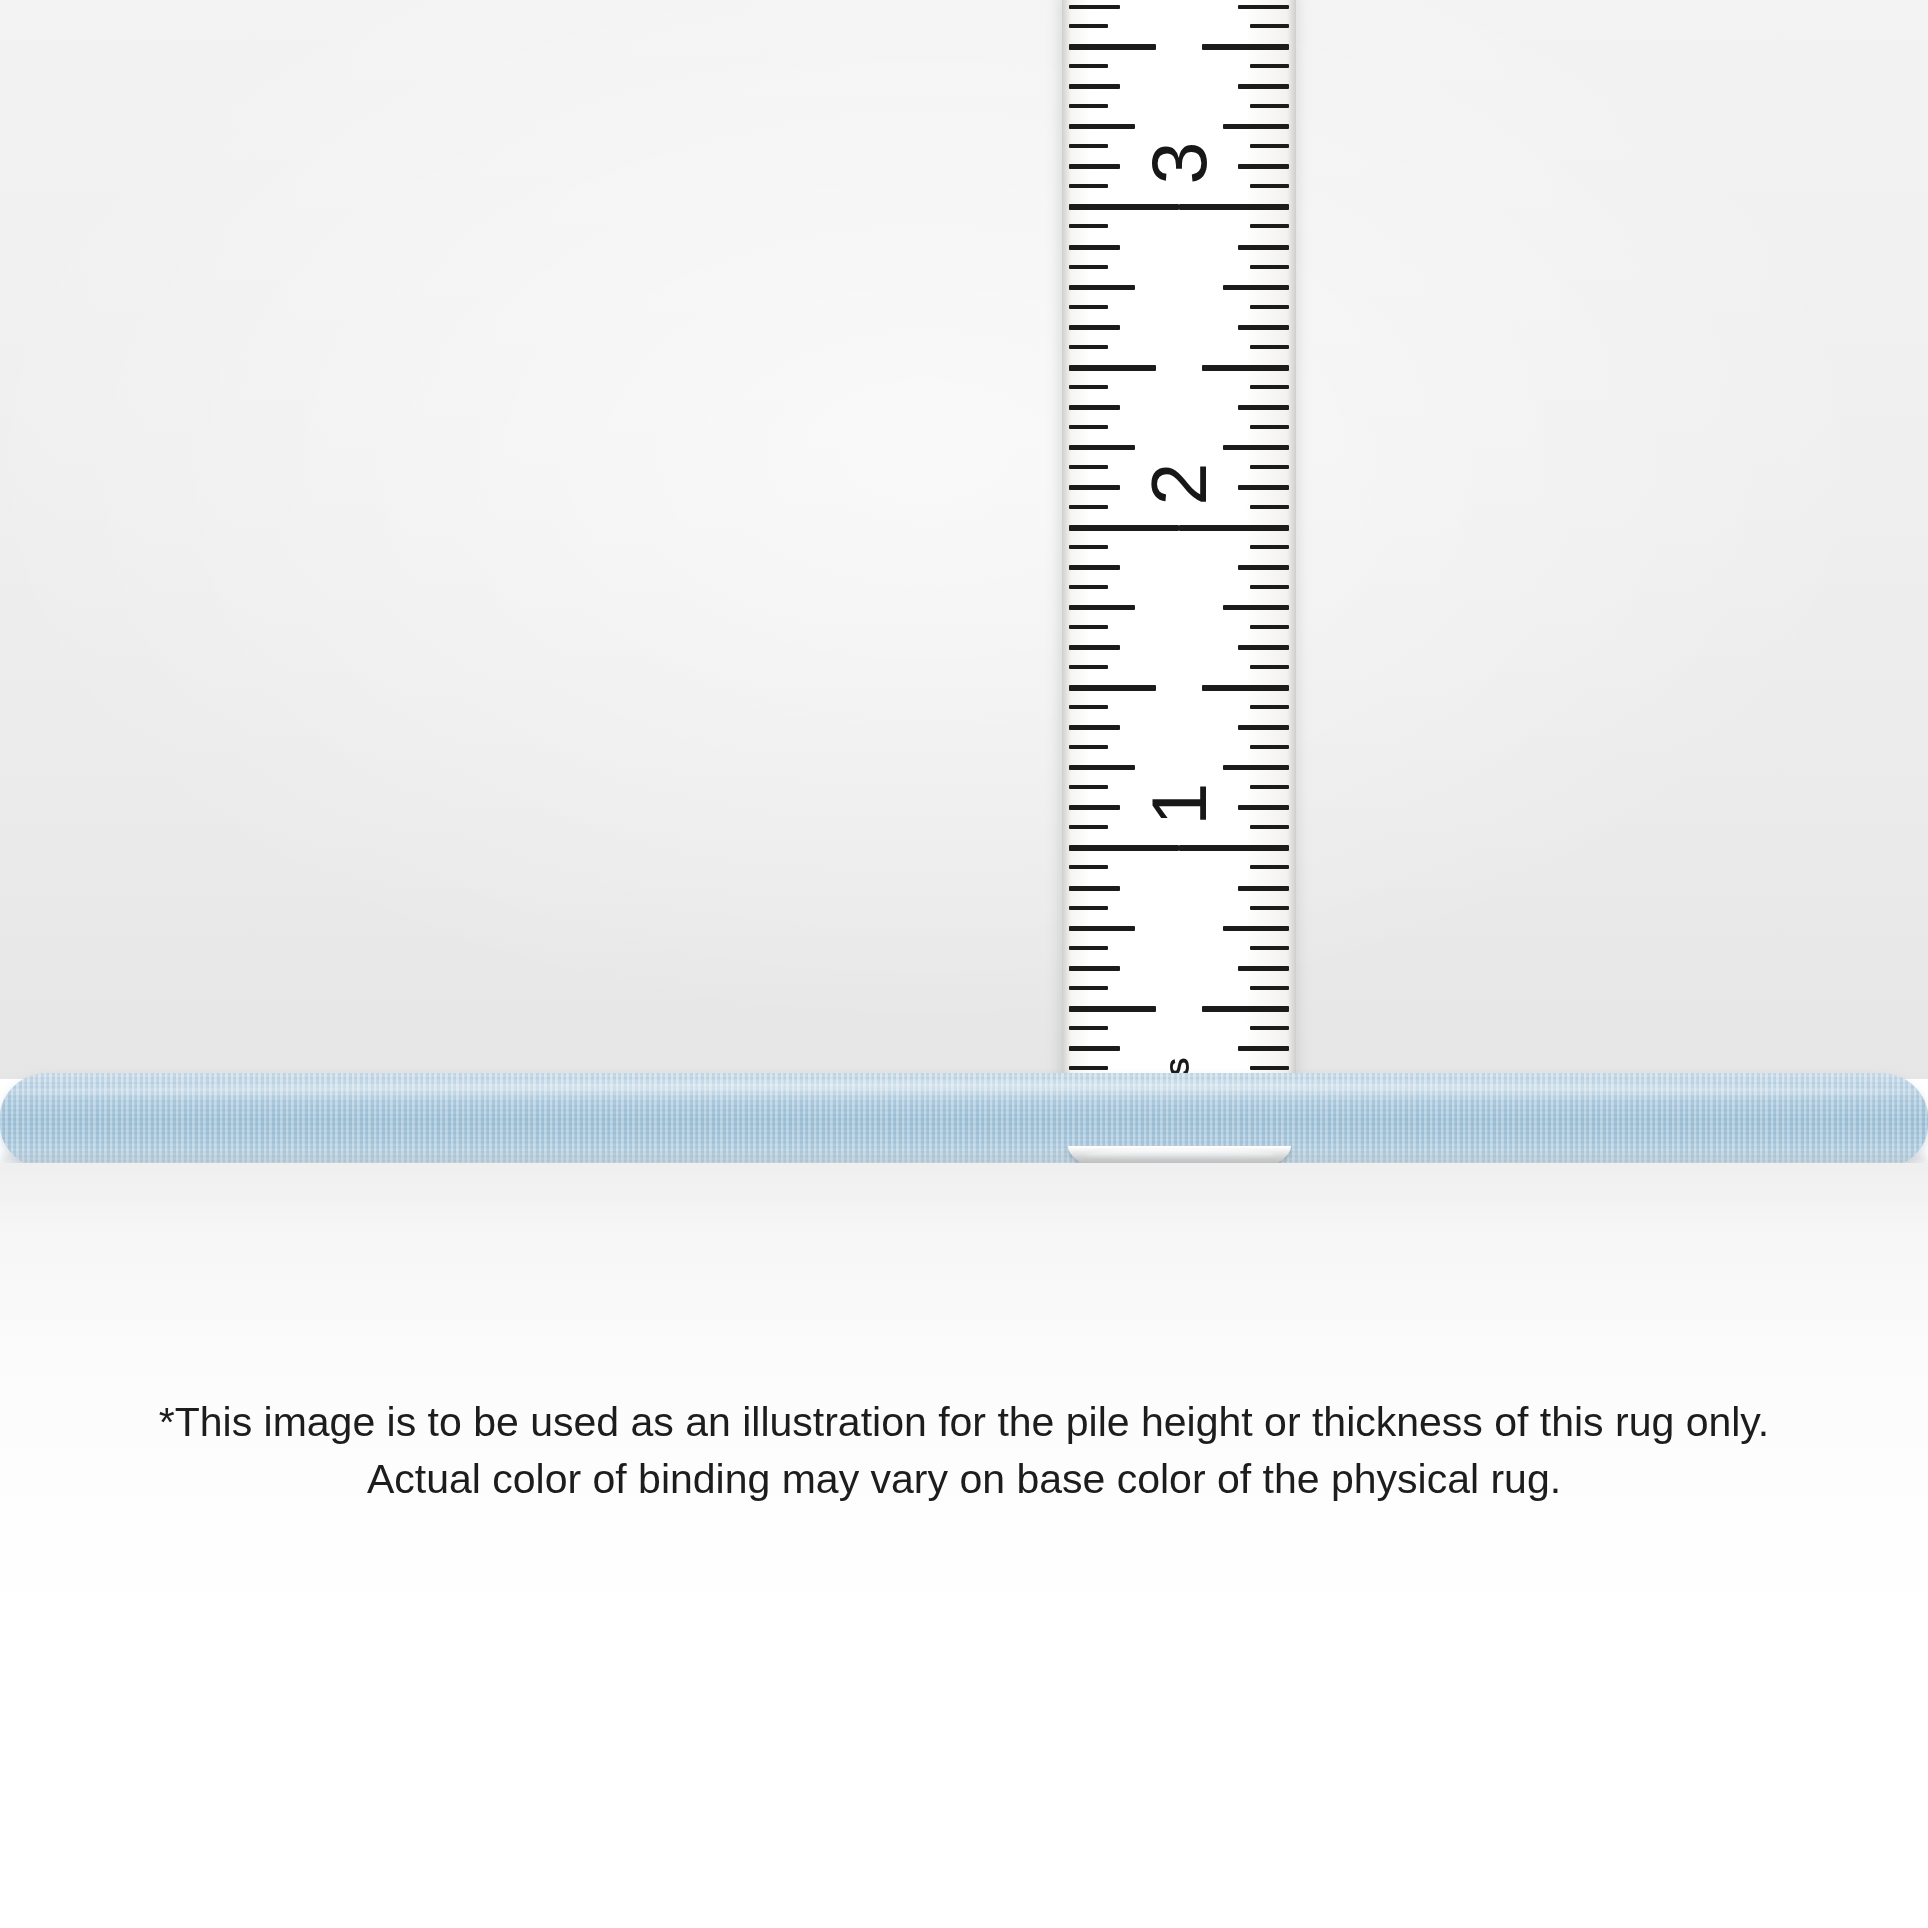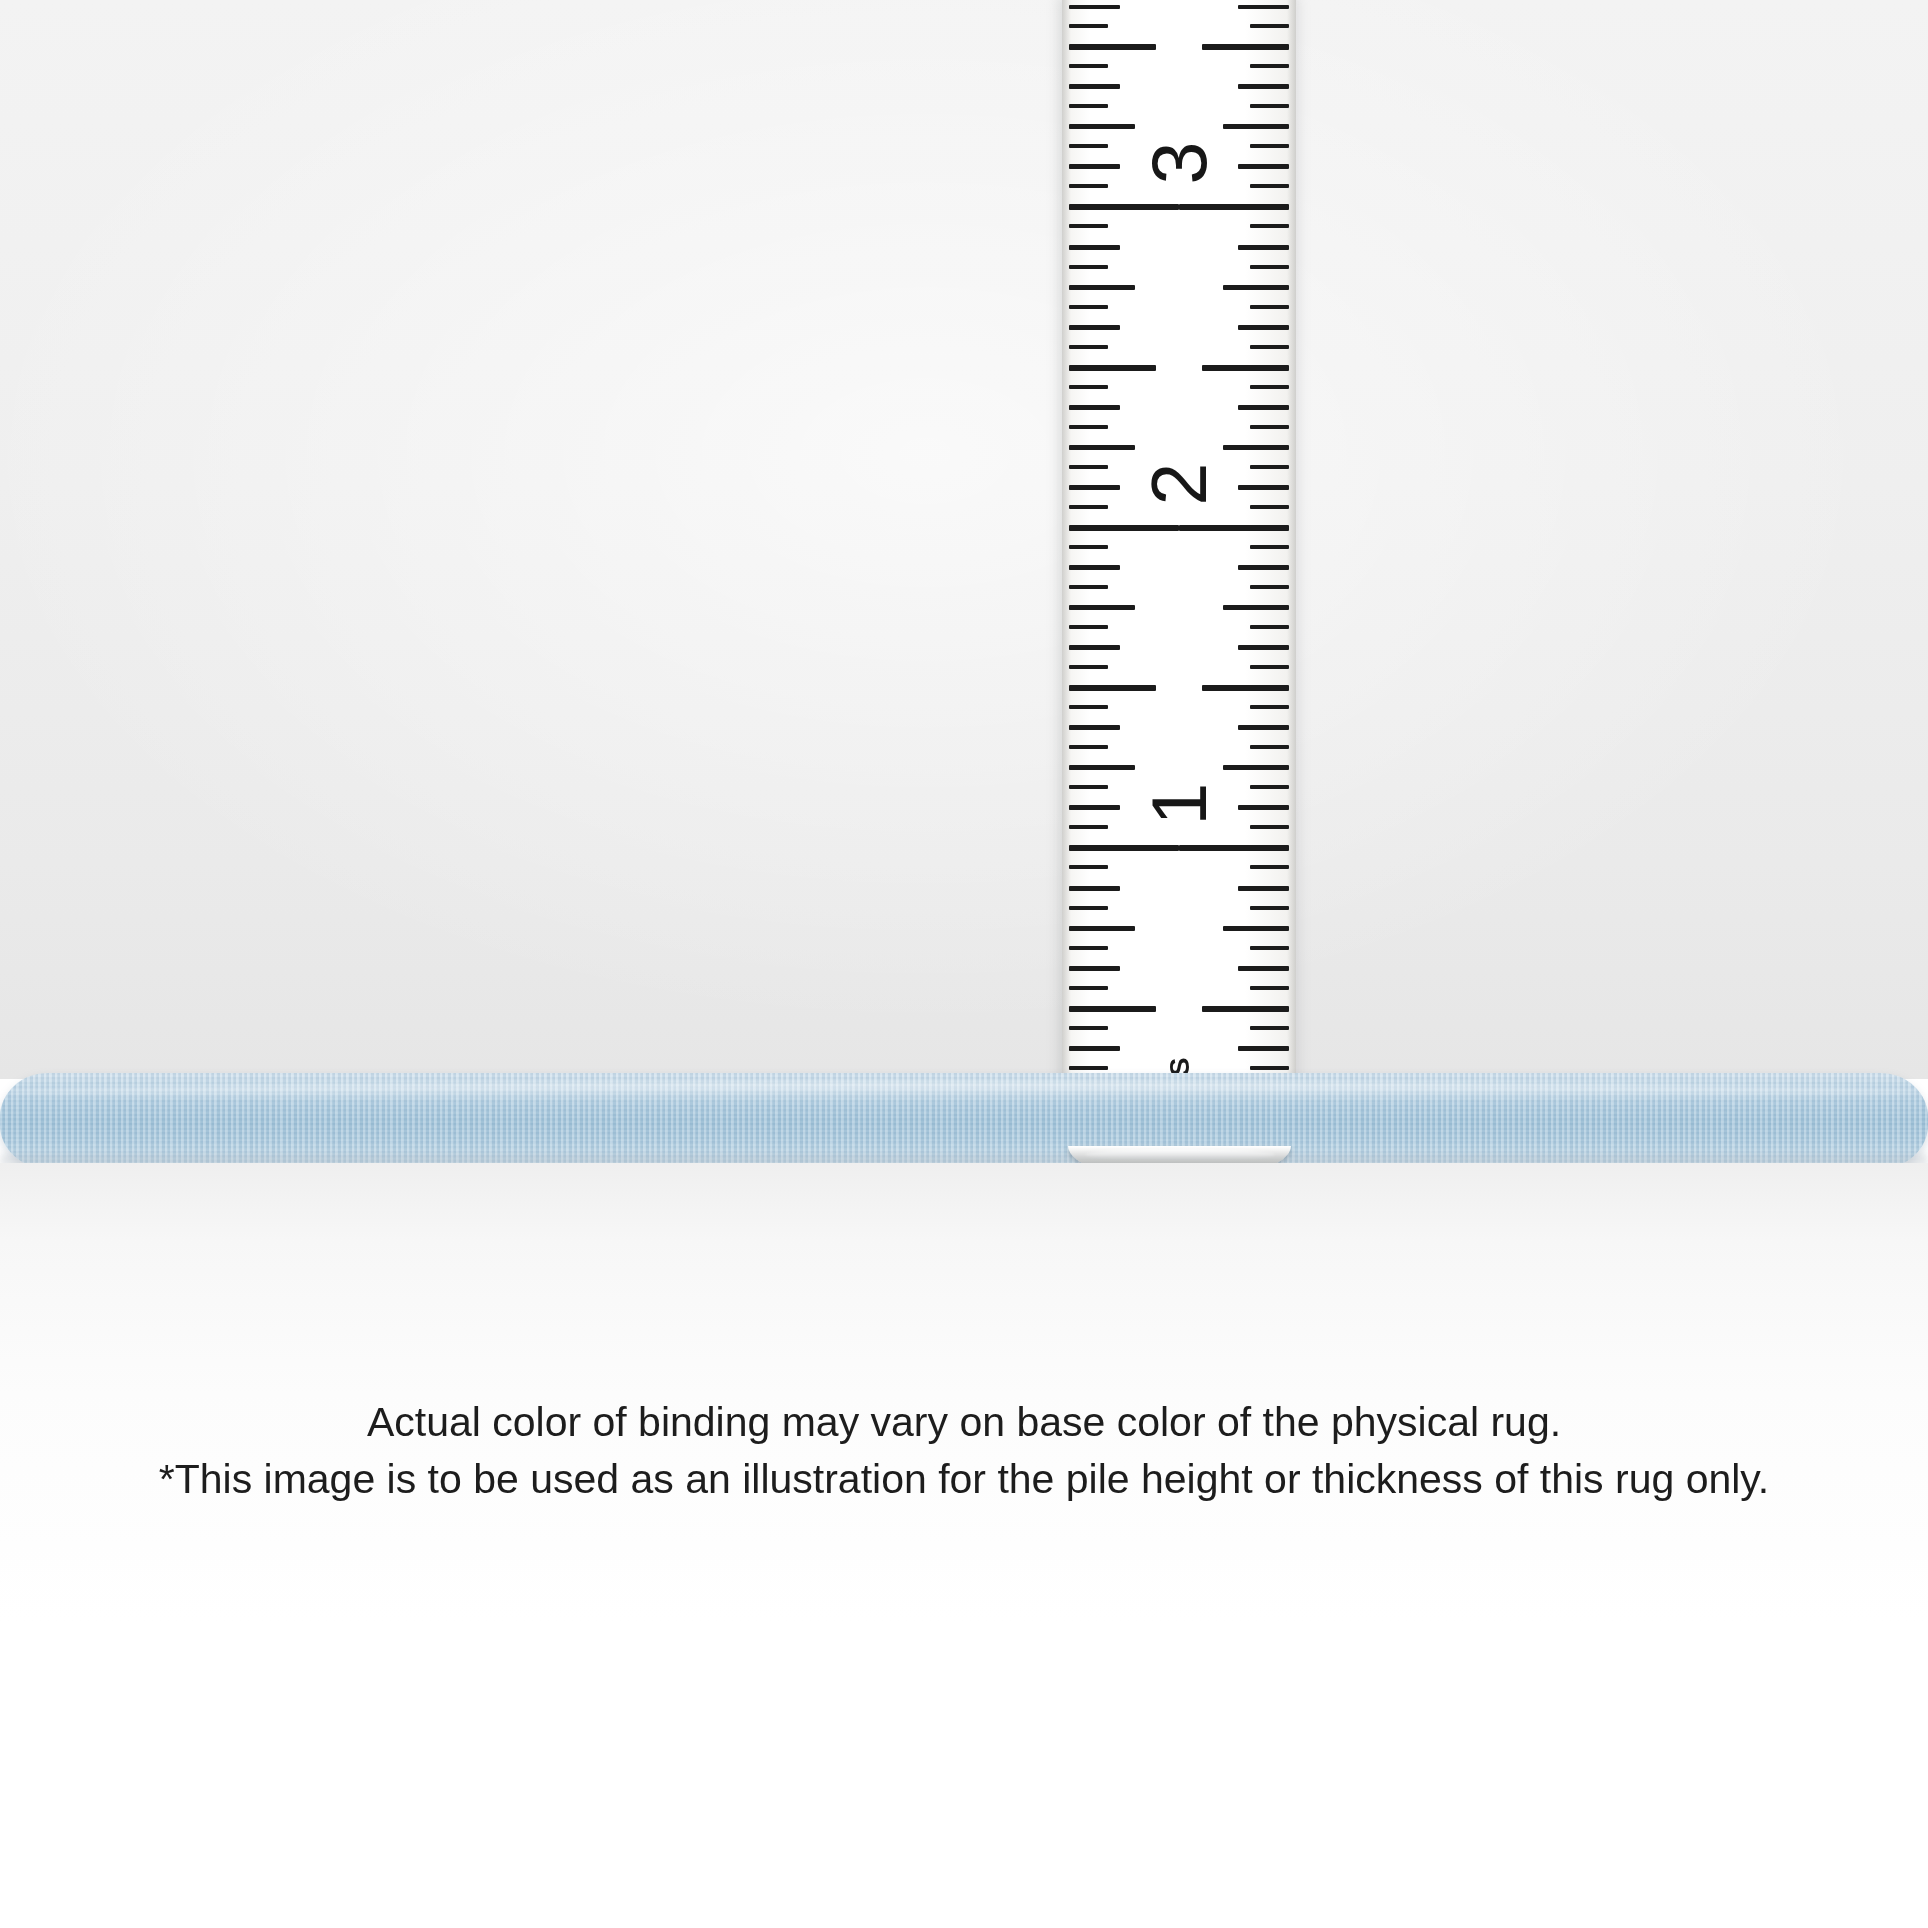--- a/index.html
+++ b/index.html
@@ -351,18 +351,18 @@
   </div>
 
   <div class="ruler-tip">
     <div class="sheen"></div>
   </div>
 
   <div class="floor-shadow"></div>
   <div class="floor"></div>
 
   <div class="caption">
+    <span class="line">*This image is to be used as an illustration for the pile height or thickness of this rug only.</span>
     <span class="line">Actual color of binding may vary on base color of the physical rug.</span>
-    <span class="line">*This image is to be used as an illustration for the pile height or thickness of this rug only.</span>
   </div>
 
 </div>
 
 
 </body></html>

